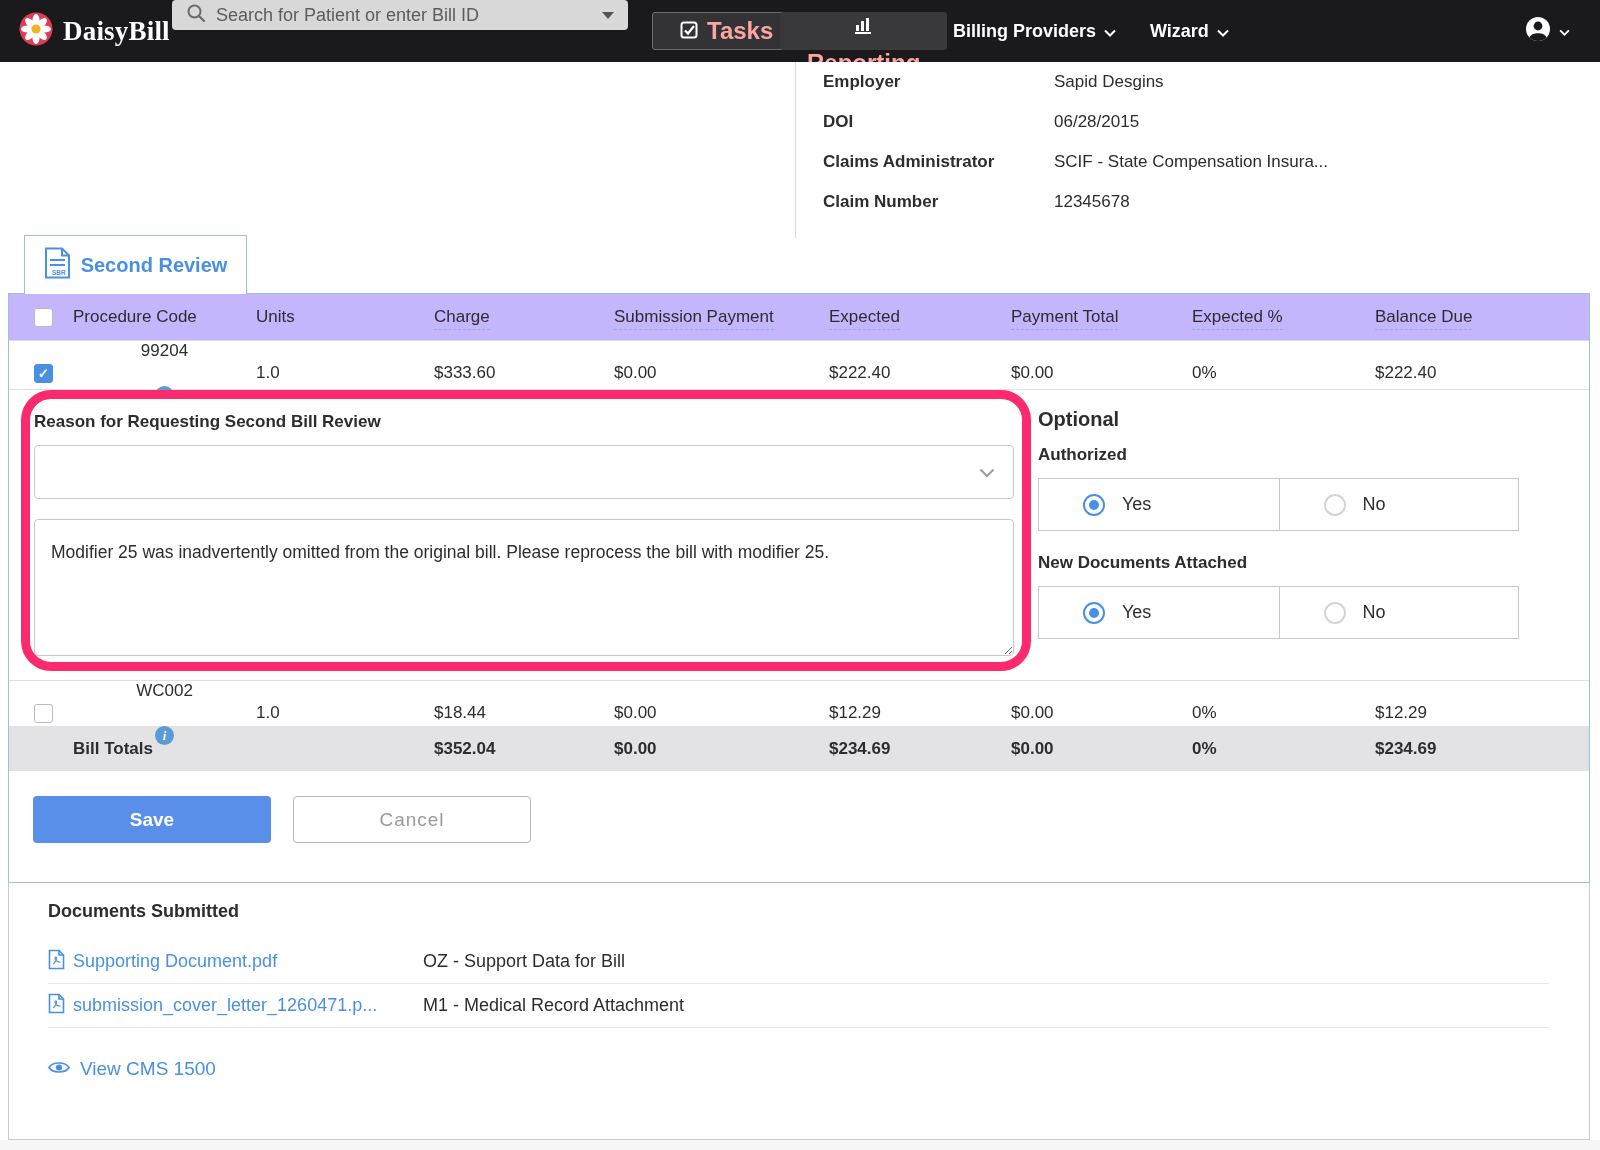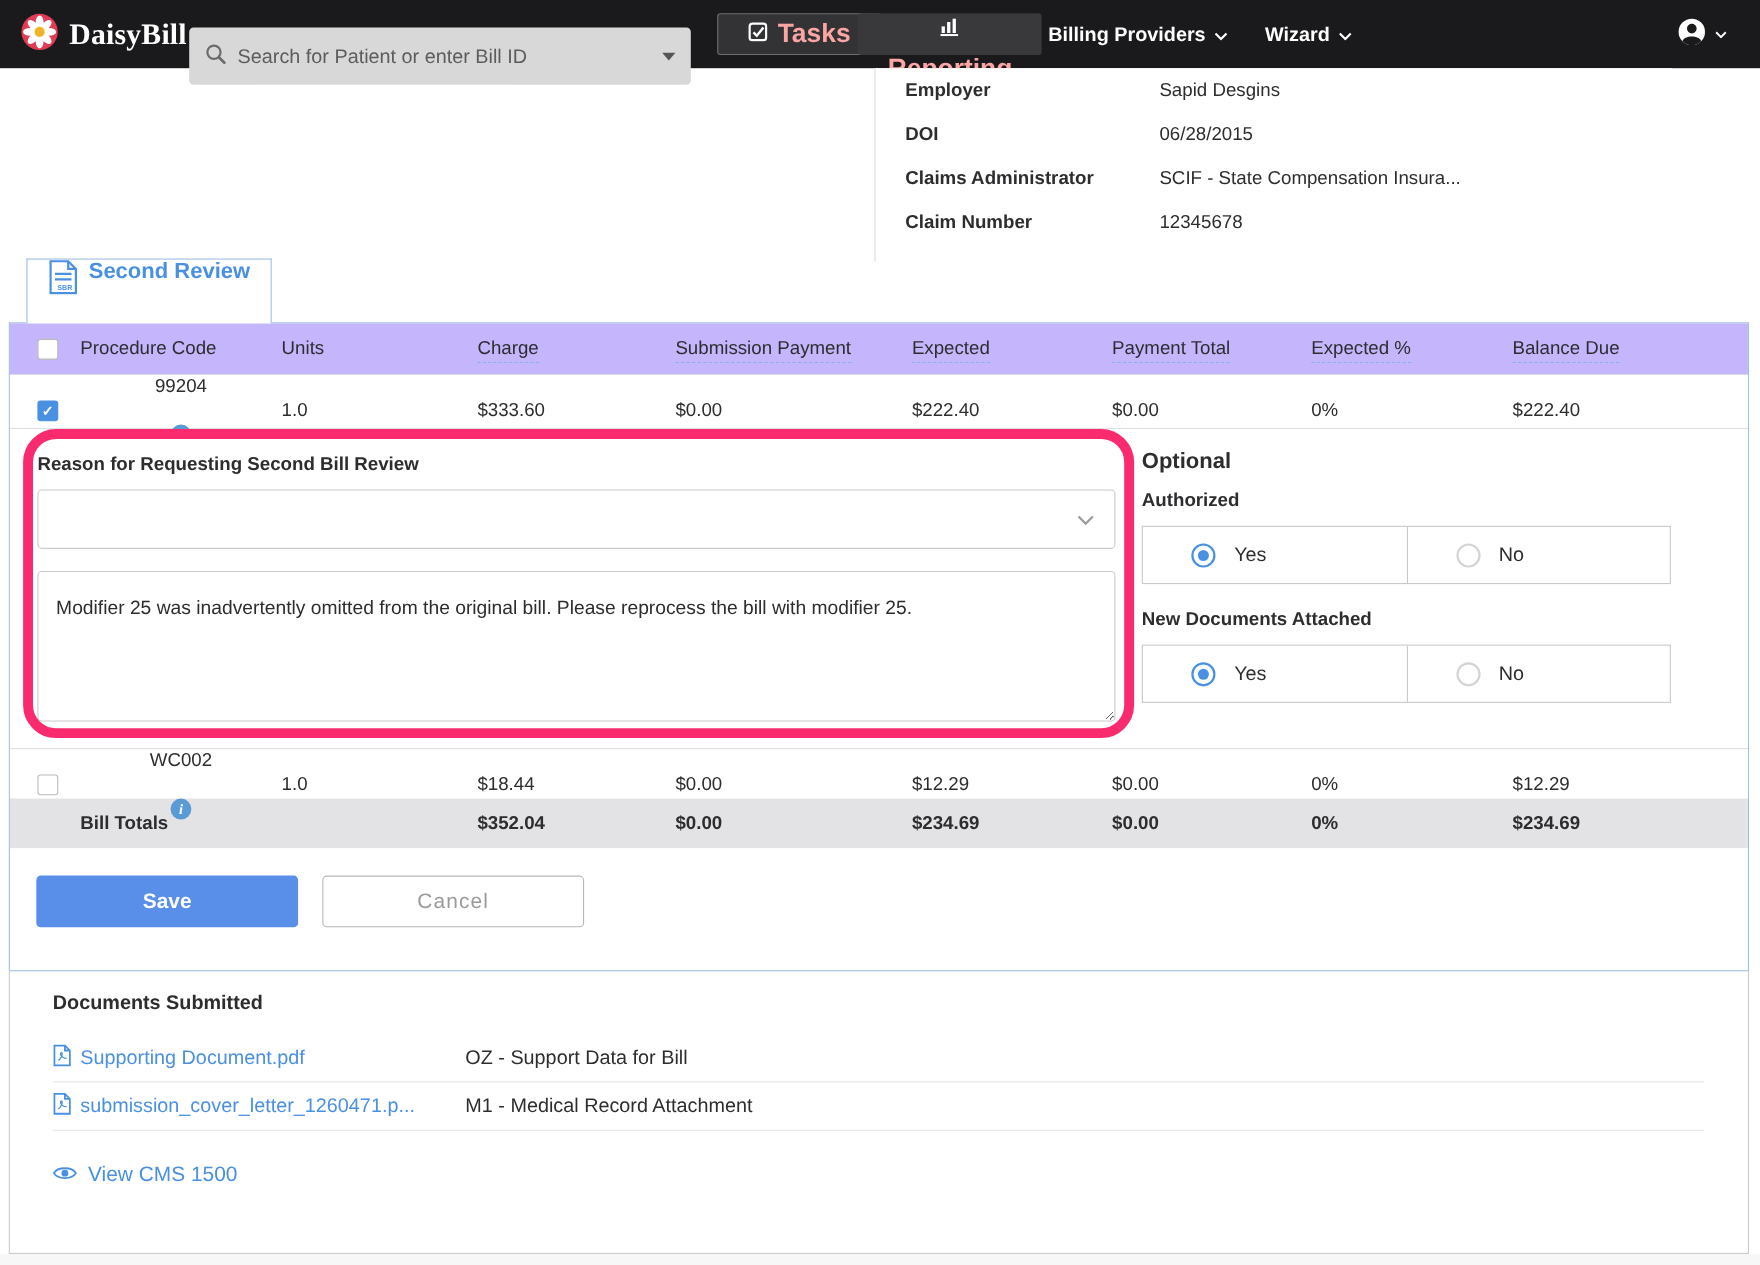--- a/index.html
+++ b/index.html
@@ -16,21 +16,21 @@
   .navbar {
     position:absolute; left:0; top:0; width:1600px; height:62px;
     background:#1a1a1c; display:flex; align-items:center;
   }
   .brand { display:flex; align-items:center; gap:9px; margin-left:18px; }
   .brand-name {
     font-family:"Liberation Serif", serif; font-size:27px; font-weight:600;
     color:#ffffff; letter-spacing:0.2px;
   }
   .searchbox {
-    position:absolute; left:172px; top:25px; width:456px; height:52px;
+    position:absolute; left:172px; top:0; width:456px; height:30px;
     background:#d8d8d8; border-radius:4px; display:flex; align-items:center;
     padding:0 14px; gap:10px;
   }
   .searchbox input {
     flex:1; border:none; background:transparent; outline:none;
     font-size:18px; color:#4a4a4a; font-family:"Liberation Sans", sans-serif;
   }
   .searchbox input::placeholder { color:#5c5c5c; }
   .search-caret {
     width:0; height:0; border-left:6px solid transparent; border-right:6px solid transparent;
@@ -56,21 +56,21 @@
     border-left:1px solid #dcdcdc; background:#fff; padding-top:10px;
   }
   .claim-row { display:flex; height:40px; align-items:flex-start; padding-left:27px; }
   .claim-label { width:231px; font-weight:bold; font-size:17px; color:#2d2d2f; }
   .claim-value { font-size:17px; color:#2d2d2f; }
 
   
   .tab {
     position:absolute; left:24px; top:235px; height:59px; width:223px;
     background:#ffffff; border:1px solid #9fbfe2; border-bottom:none;
-    display:flex; align-items:flex-start; justify-content:center; gap:10px;
+    display:flex; align-items:center; justify-content:center; gap:10px;
     z-index:3; cursor:pointer;
   }
   .tab-label { color:#4a90e2; font-size:20px; font-weight:bold; }
 
   
   .panel {
     position:absolute; left:8px; top:293px; width:1582px; height:590px;
     background:#ffffff; border:1px solid #9fbfe2; z-index:2;
   }
   .bill-grid {

